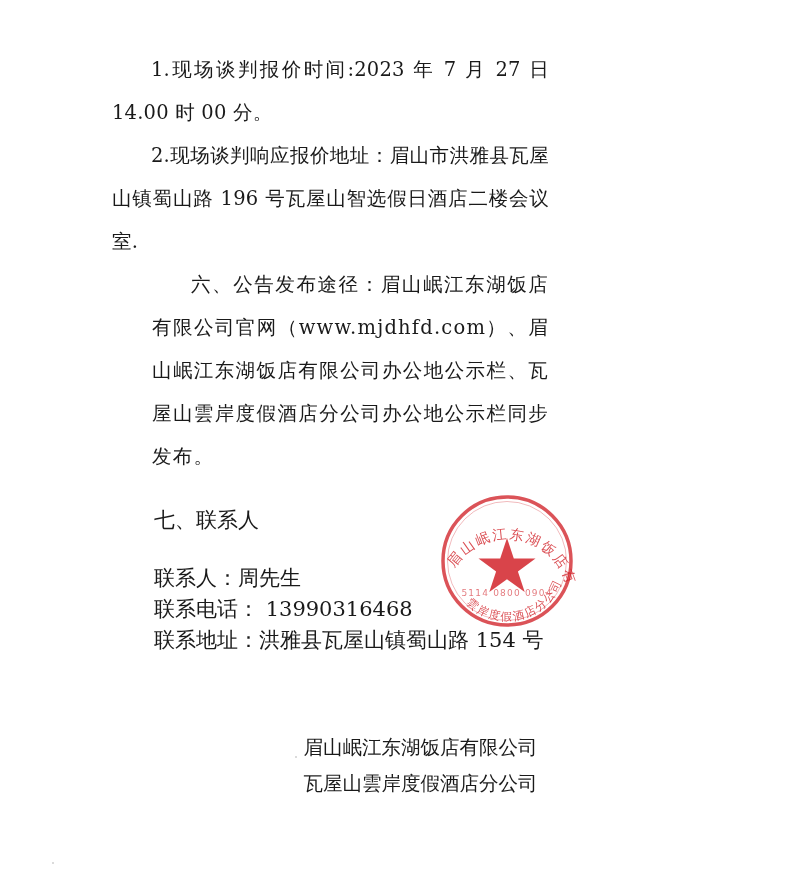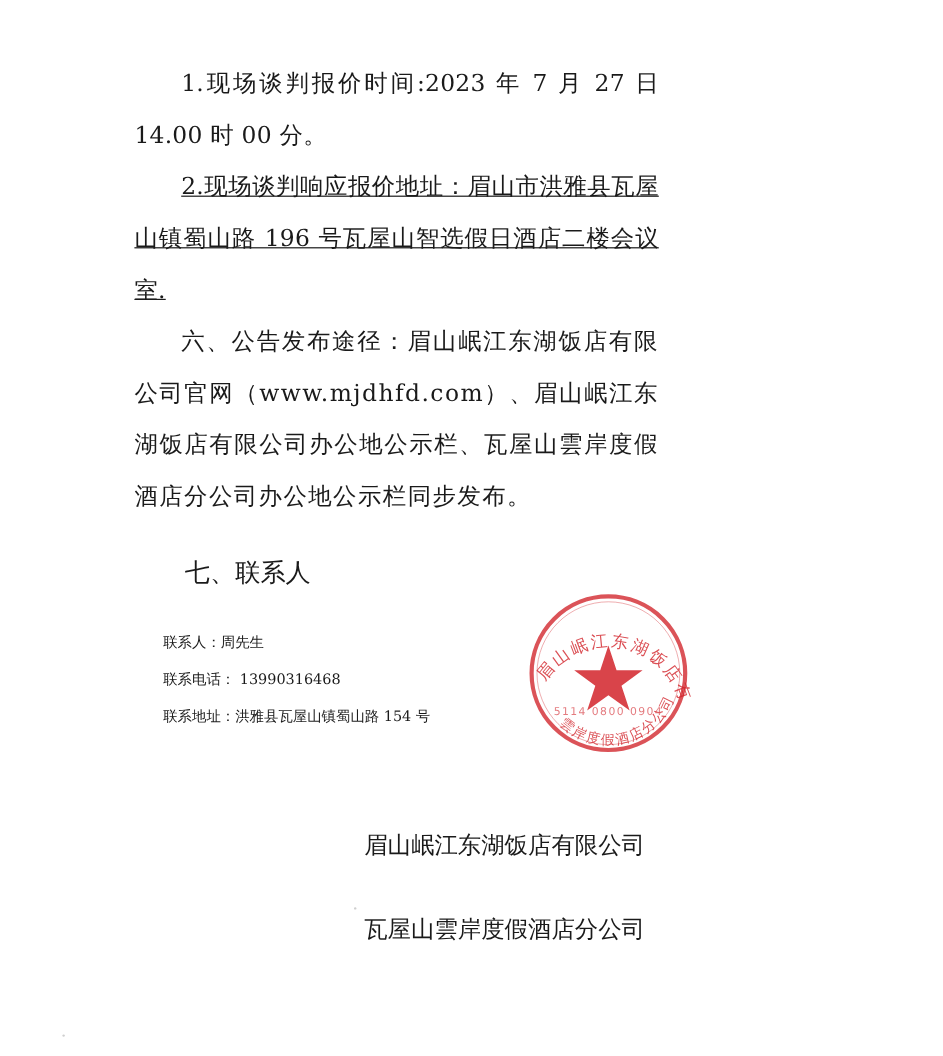--- a/index.html
+++ b/index.html
@@ -26,47 +26,47 @@
     line-height: 43px;
     margin: 0 0 0 0;
     text-align: justify;
     text-justify: inter-ideograph;
     letter-spacing: 0.2px;
   }
   .indent {
     text-indent: 2em;
   }
   .b1 { margin-top: 0px; }
-  .b2 { margin-top: 0px; text-decoration: underline; }
+  .b2 { margin-top: 0px; }
   .section-heading {
     font-size: 21px;
     line-height: 43px;
     text-indent: 2em;
   }
   .sec6 {
     letter-spacing: 1.2px;
+    margin-left: 40px;
   }
   .contact-block {
     margin-top: 2px;
   }
   .contact-line {
-    font-size: 12px;
+    font-size: 21px;
     line-height: 31px;
     text-indent: 2em;
   }
   .sign-block {
     margin-top: 74px;
     text-align: center;
     padding-left: 180px;
   }
   .sign-line {
     font-size: 19.5px;
     line-height: 36px;
     white-space: nowrap;
-    margin-top: 34px;
   }
   .sign-date {
     font-size: 19.5px;
     line-height: 36px;
     margin-top: 14px;
     letter-spacing: 2px;
     white-space: nowrap;
   }
   .stamp {
     position: absolute;

